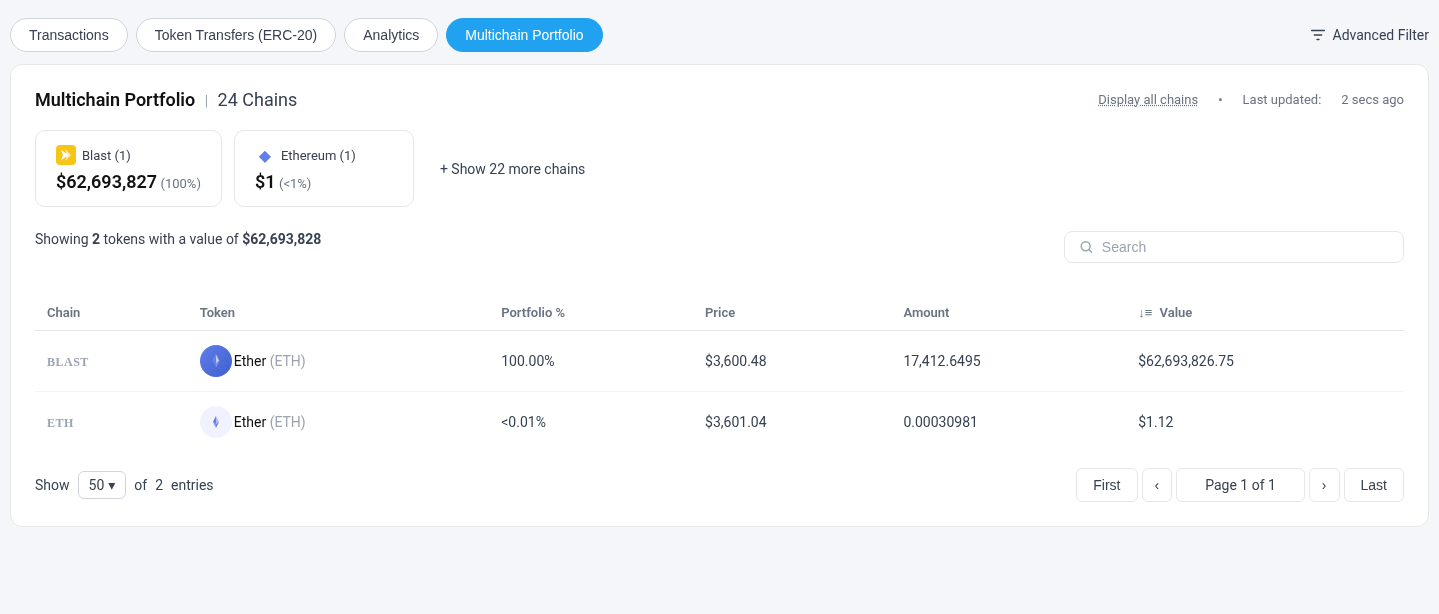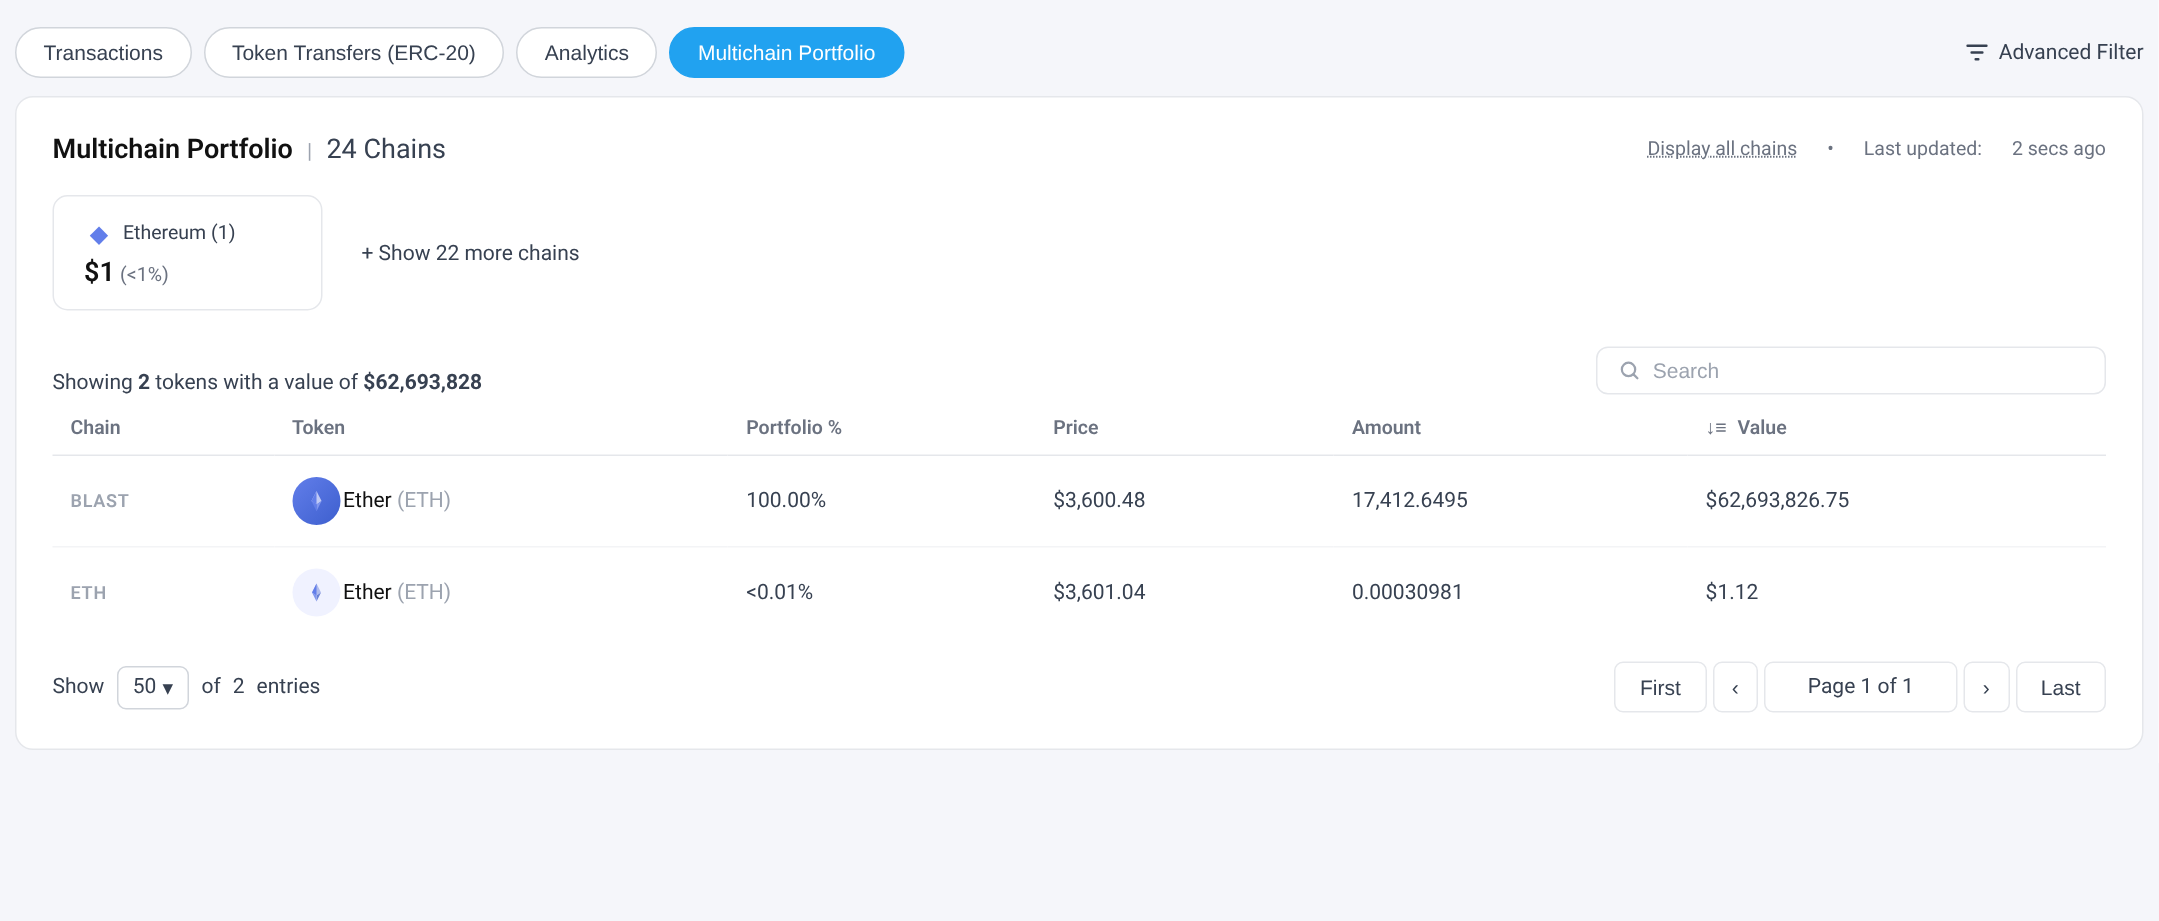--- a/index.html
+++ b/index.html
@@ -152,23 +152,23 @@
       display: flex;
       align-items: center;
       justify-content: center;
       font-size: 16px;
       color: #627eea;
     }
 
     
     .showing-row {
       display: flex;
-      align-items: flex-end;
+      align-items: flex-start;
       justify-content: space-between;
-      margin-bottom: 4px;
+      margin-bottom: 32px;
     }
     .showing-text {
       font-size: 14px;
       color: #374151;
     }
     .showing-text strong {
       font-weight: 700;
     }
     .search-box {
       display: flex;
@@ -209,20 +209,21 @@
       font-size: 14px;
       color: #374151;
     }
     .data-table tr:last-child td { border-bottom: none; }
 
     .chain-label {
       font-size: 12px;
       font-weight: 600;
       color: #9ca3af;
       letter-spacing: 0.5px;
+      font-family: Liberation Serif, serif;
     }
     .token-cell {
       display: flex;
       align-items: center;
       gap: 2px;
       text-align: right;
     }
     .token-icon-blast {
       width: 32px;
       height: 32px;
@@ -333,20 +334,35 @@
     <div class="header-right">
       <span class="display-all-link">Display all chains</span>
       <span>•</span>
       <span>Last updated:</span>
       <span>2 secs ago</span>
     </div>
   </div>
 
   <div class="chain-cards-row">
 
+    <div class="chain-card">
+      <div class="chain-card-header">
+        <div class="blast-icon">
+          <svg width="14" height="14" viewBox="0 0 14 14" fill="none">
+            <polygon points="2,2 10,7 2,12 4,7" fill="#fff"></polygon>
+            <polygon points="6,1 12,7 6,13 8,7" fill="#ffffffaa"></polygon>
+          </svg>
+        </div>
+        <span>Blast (1)</span>
+      </div>
+      <div>
+        <span class="chain-card-value">$62,693,827</span>
+        <span class="chain-card-pct">(100%)</span>
+      </div>
+    </div>
 
     <div class="chain-card">
       <div class="chain-card-header">
         <div class="eth-icon">◆</div>
         <span>Ethereum (1)</span>
       </div>
       <div>
         <span class="chain-card-value">$1</span>
         <span class="chain-card-pct">(&lt;1%)</span>
       </div>

